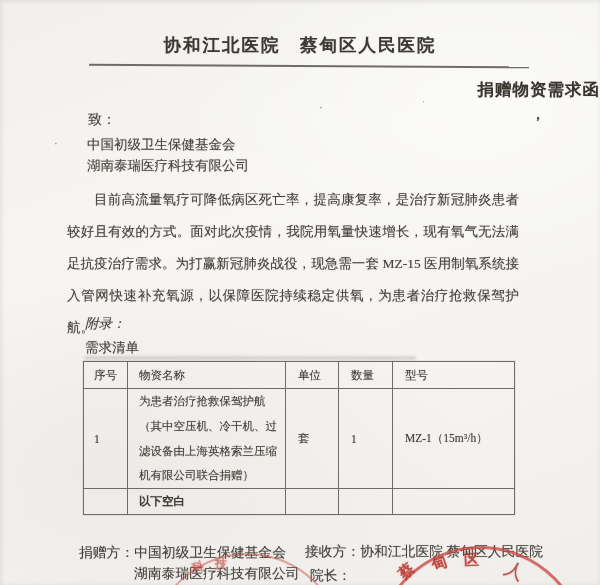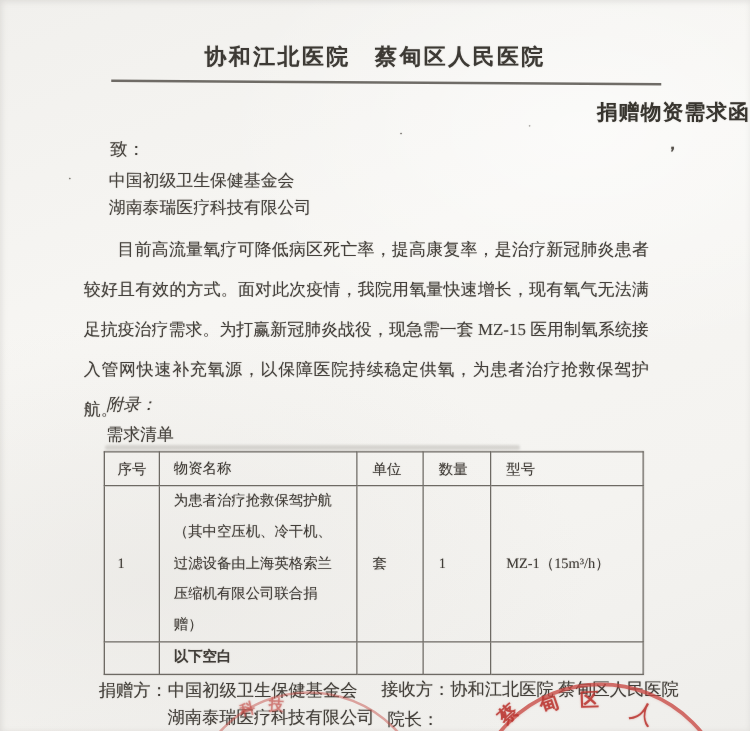--- a/index.html
+++ b/index.html
@@ -54,21 +54,21 @@
     box-shadow: 0 0 1px rgba(105,100,93,.5);
   }
   .demand-table td {
     border: 1px solid #6e6a64; vertical-align: middle;
     padding: 0 4px 0 12px; overflow: hidden;
   }
   .demand-table tr.thead td { height: 26px; }
   .demand-table tr.row-1 td { height: 99px; }
   .demand-table tr.row-2 td { height: 25px; font-weight: bold; }
   .demand-table td.cell-serial { padding-left: 10px; }
-  .demand-table td.cell-name { padding-left: 11px; padding-right: 13px; line-height: 24.8px; }
+  .demand-table td.cell-name { padding-left: 11px; padding-right: 1px; line-height: 24.8px; }
 
   .sig { font-size: 13.8px; color: #44403b; }
   .sig-donor    { position: absolute; top: 544px; left: 79px; }
   .sig-donor-2  { position: absolute; top: 565px; left: 134px; }
   .sig-receiver { position: absolute; top: 543px; left: 305px; }
   .sig-dean     { position: absolute; top: 567px; left: 310px; }
 
   .stamp { position: absolute; border-radius: 50%; }
   .stamp-left {
     left: 150px; top: 553px; width: 190px; height: 190px;

